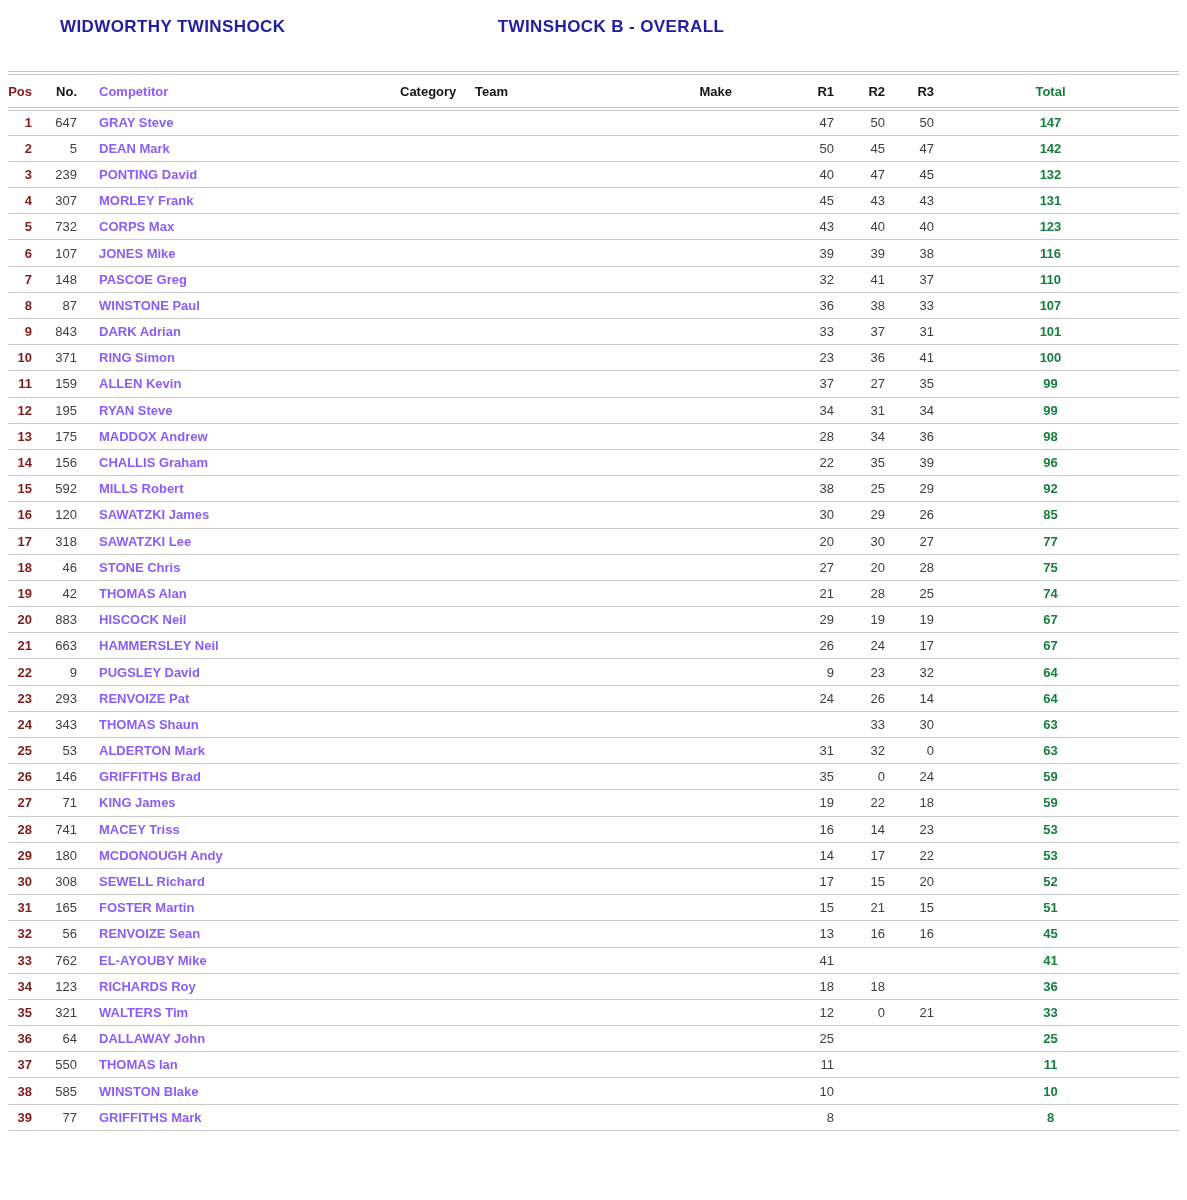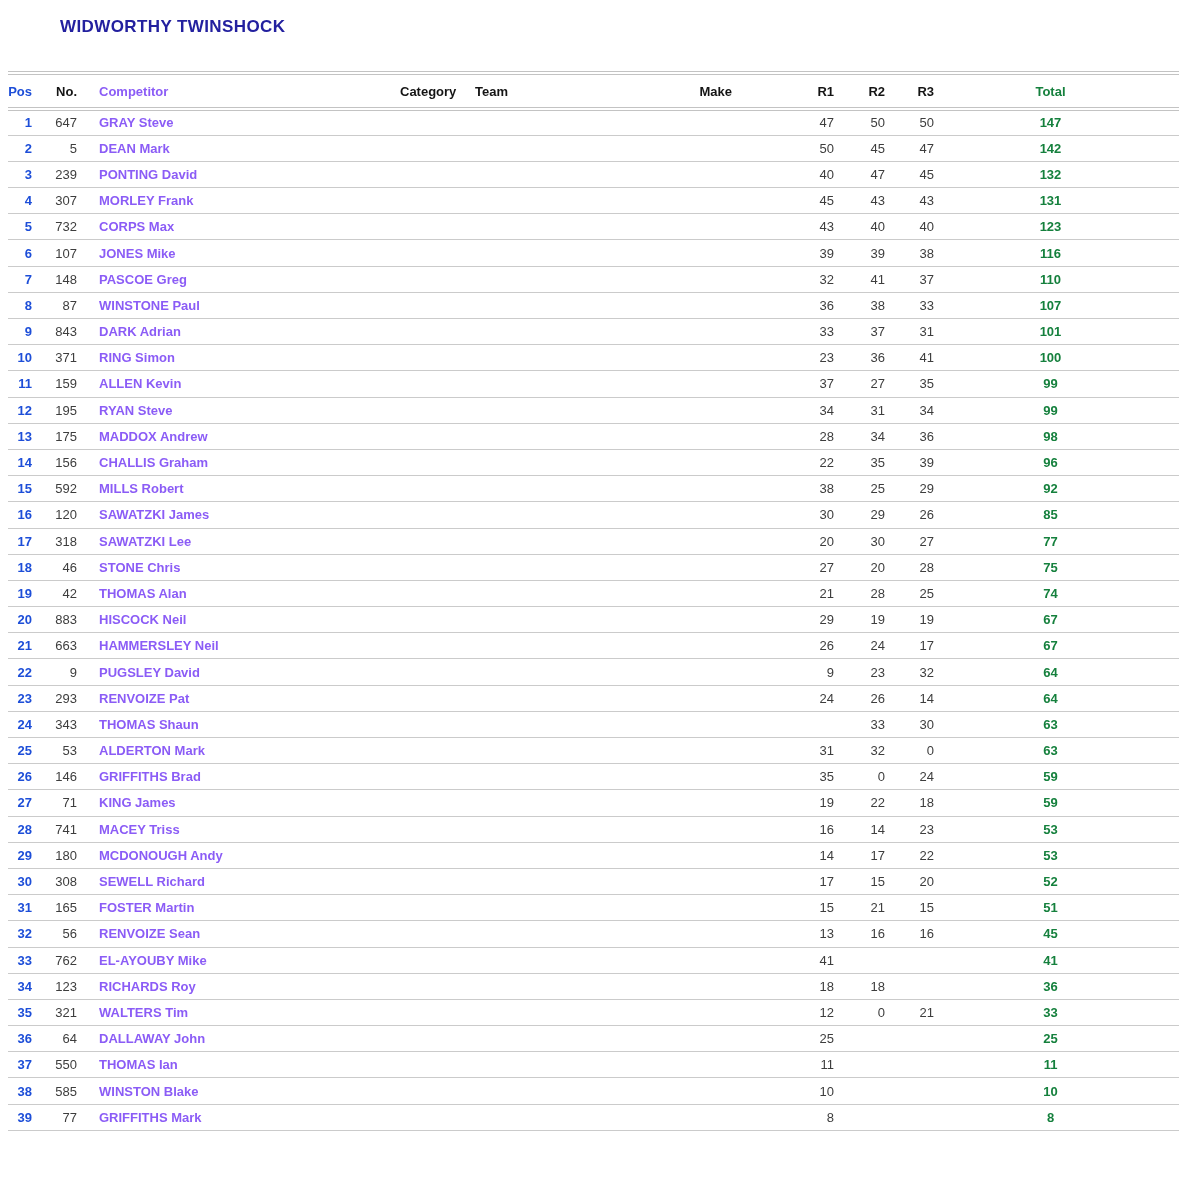--- a/index.html
+++ b/index.html
@@ -66,38 +66,39 @@
     border-bottom: 1px solid #cbcbcb;
     height: 26.2px;
     font-size: 13px;
     color: #3d3d3d;
     vertical-align: middle;
     padding: 0;
     white-space: nowrap;
     overflow: hidden;
   }
   
-  .c-pos   { text-align: right; padding-right: 8px;  font-weight: bold; color: #1d4ed8; margin-left: 24px; }
+  .c-pos   { text-align: right; padding-right: 8px;  font-weight: bold; color: #7f1d1d; margin-left: 24px; }
   .c-no    { text-align: right; padding-right: 9px;  }
   .c-name  { text-align: left;  padding-left: 13px;  font-weight: bold; color: #8b5cf6; }
   .c-cat   { text-align: left;  }
   .c-team  { text-align: left;  padding-left: 11px;  }
   .c-make  { text-align: right; padding-right: 11px; }
   .c-r1    { text-align: right; padding-right: 9px;  }
   .c-r2    { text-align: right; padding-right: 10px; }
   .c-r3    { text-align: right; padding-right: 9px;  }
   .c-total { text-align: center; padding-right: 21px; font-weight: bold; color: #15803d; }
   thead th.c-no    { }
   thead th.c-cat   { }
 </style>
 </head>
 <body>
 
 <div class="page-header">
   <div class="event-title">WIDWORTHY TWINSHOCK</div>
+  <div class="page-title">TWINSHOCK B - OVERALL</div>
 </div>
 
 <table class="results">
   <colgroup>
     <col class="w-pos">
       <col class="w-no">
       <col class="w-name">
       <col class="w-cat">
       <col class="w-team">
     <col class="w-make">

